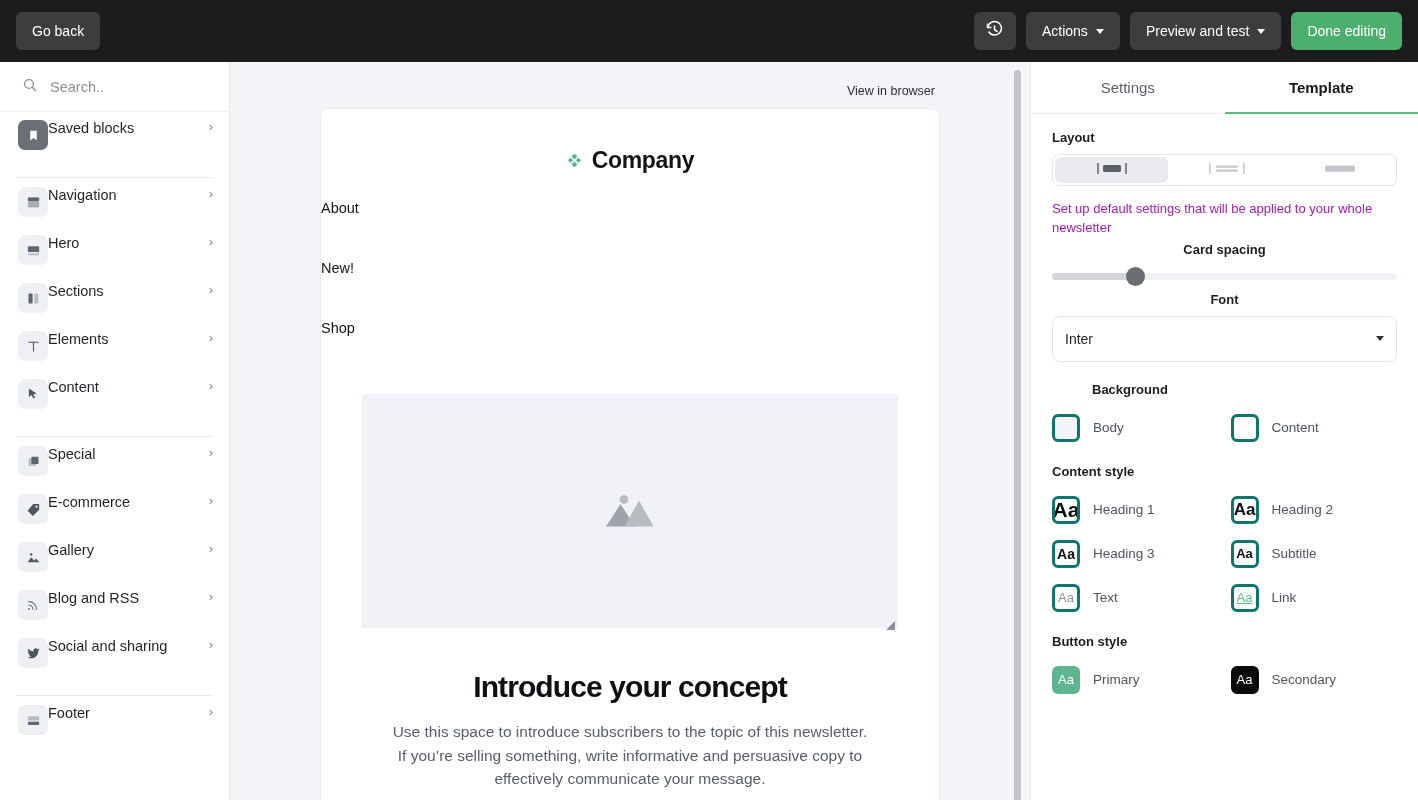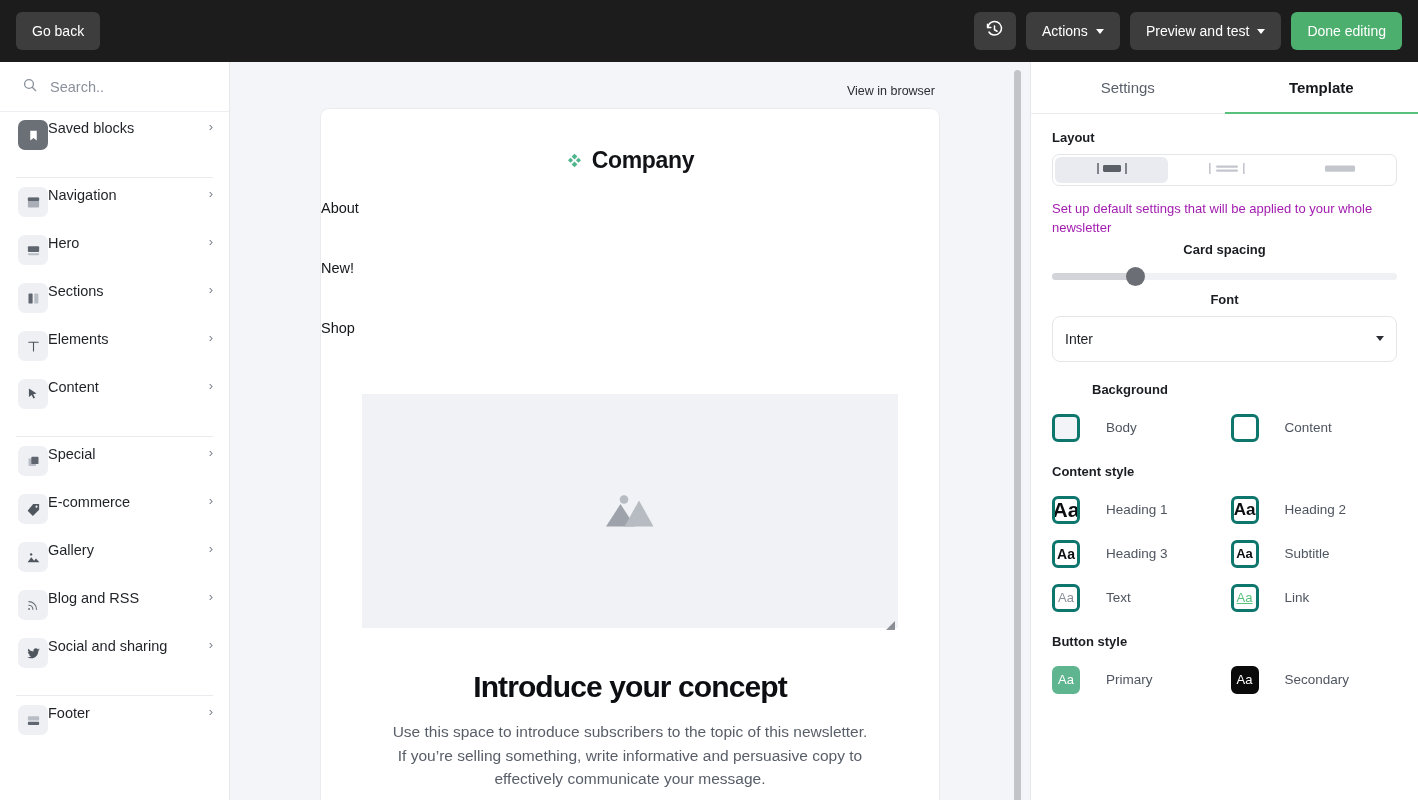--- a/index.html
+++ b/index.html
@@ -147,21 +147,21 @@
   }
   .select-box {
     height: 46px; border: 1px solid #e4e6ea; border-radius: 8px;
     display: flex; align-items: center; padding: 0 12px; font-size: 14px; color: #1c1f24;
     cursor: pointer; margin-top: 2px;
   }
   .select-caret { margin-left: auto; width: 0; height: 0;
     border-left: 4px solid transparent; border-right: 4px solid transparent;
     border-top: 5px solid #2b2e33; }
   .grid2 { display: grid; grid-template-columns: 1fr 1fr; gap: 0 12px; }
-  .swatch-row { display: flex; align-items: center; gap: 26px; height: 44px; cursor: pointer; }
+  .swatch-row { display: flex; align-items: center; gap: 13px; height: 44px; cursor: pointer; }
   .swatch {
     width: 28px; height: 28px; border-radius: 6px; border: 3px solid #0f766e; flex: 0 0 28px;
     display: flex; align-items: center; justify-content: center; overflow: hidden;
   }
   .swatch-label { font-size: 13.5px; color: #4e555f; }
   .aa {
     font-size: 16px; line-height: 1; font-family: "Liberation Sans", sans-serif;
   }
   .aa-h1 { font-size: 21px; font-weight: bold; color: #0b0d10; }
   .aa-h2 { font-size: 17px; font-weight: bold; color: #0b0d10; }

